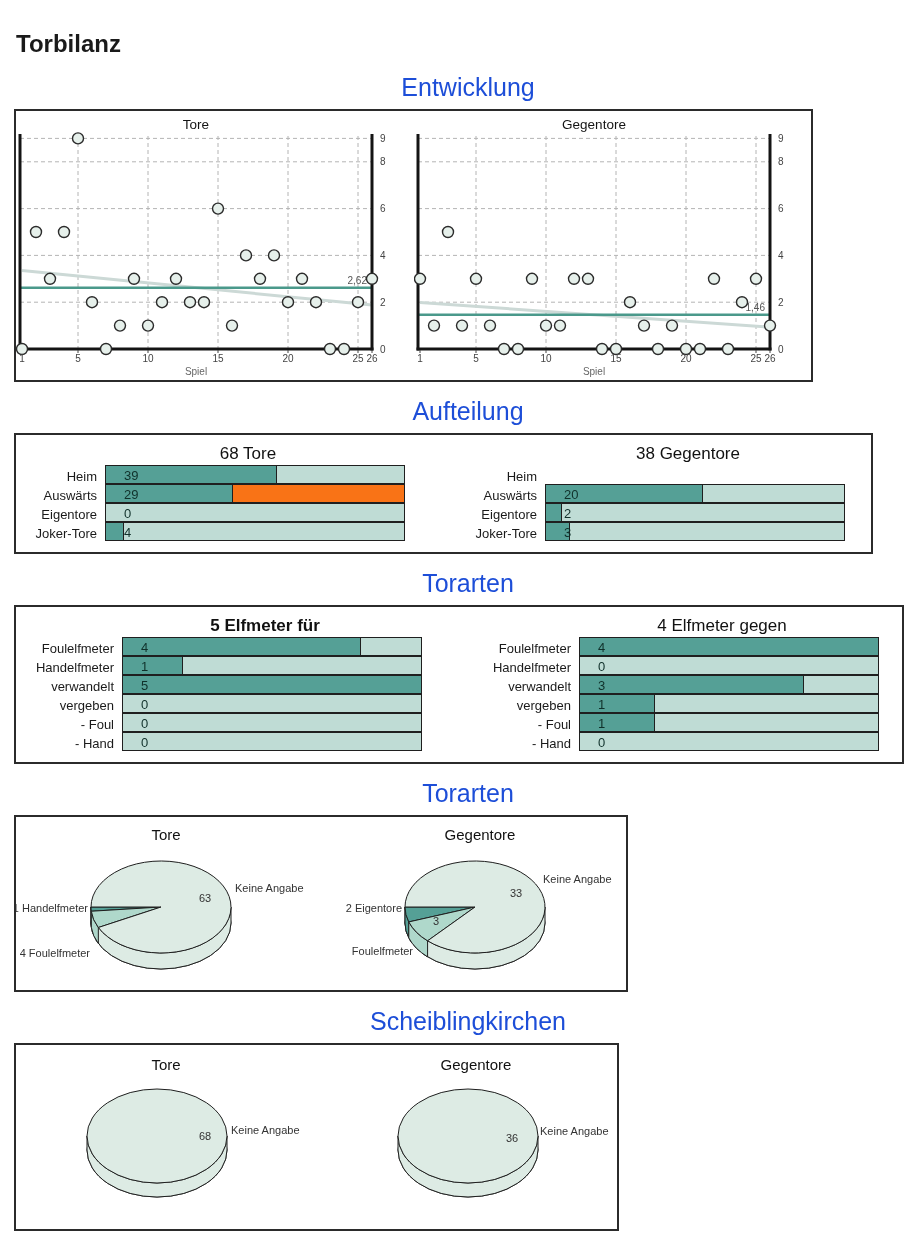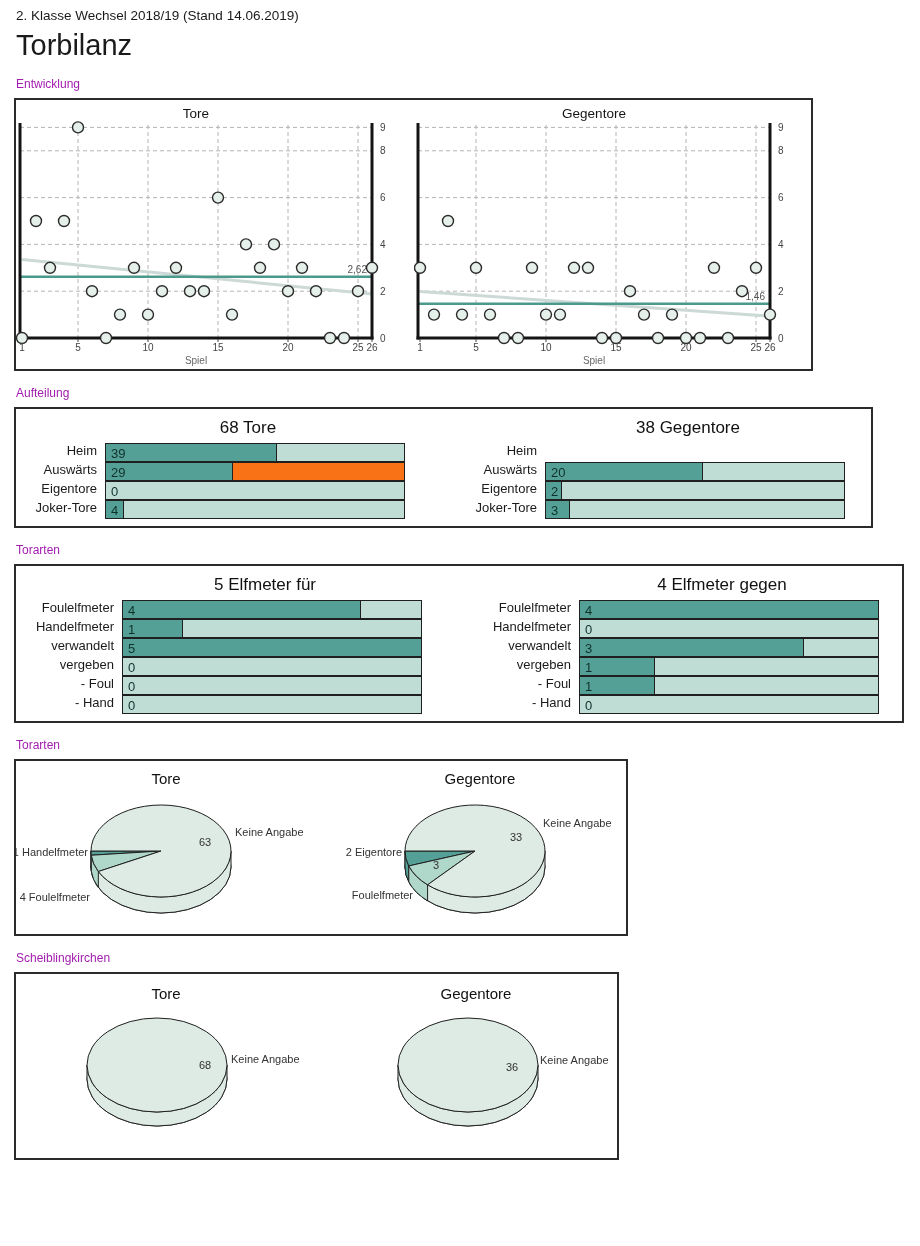--- a/index.html
+++ b/index.html
@@ -1,47 +1,46 @@
 <!DOCTYPE html>
 <html><head>
 <meta charset="utf-8">
 <title>Torbilanz</title>
 <style>
   html,body{margin:0;padding:0;background:#fff;color:#1a1a1a;
     font-family:"Liberation Sans","DejaVu Sans",sans-serif;}
   .page{width:920px;padding:8px 0 4px 14px;box-sizing:border-box;}
   .league{font-size:13.5px;padding-left:2px;}
-  .title{font-size:29px;font-weight:400;margin:6px 0 3px;padding-left:2px;}
+  .title{font-size:24px;font-weight:700;margin:22px 0 3px;padding-left:2px;}
   .team{font-size:13.5px;padding-left:2px;}
-  .section-h{font-size:12px;font-weight:400;margin:15px 0 7px;padding-left:2px;color:#a21caf;}
+  .section-h{font-size:25px;font-weight:400;margin:15px 0 7px;padding-left:2px;color:#1d4ed8;text-align:center;}
   .box{border:2px solid #2b2b2b;background:#fff;box-sizing:content-box;}
   .entwicklung-box{width:795px;height:268px;display:flex;align-items:flex-start;padding:1px 0 0 0;}
   .bars-box{display:flex;padding:8px 0 7px 3px;}
   .aufteilung-box{width:852px;}
   .elfmeter-box{width:883px;}
   .bargroup{flex:none;}
   .bg-title{font-size:17px;text-align:center;width:302px;line-height:21px;margin-bottom:5px;color:#111;}
-  .bar-row{display:flex;align-items:flex-start;height:15px;margin-bottom:4px;}
+  .bar-row{display:flex;align-items:flex-end;height:15px;margin-bottom:4px;}
   .bar-label{text-align:right;padding-right:8px;font-size:13px;white-space:nowrap;flex:none;}
   .bar-track{position:relative;width:298px;height:17px;border:1px solid #1f1f1f;flex:none;}
   .bar-fill{position:absolute;left:0;top:0;bottom:0;border-right:1px solid #1f1f1f;}
-  .bar-value{position:absolute;left:5px;top:50%;transform:translateY(-50%);font-size:13px;color:#10312b;}
+  .bar-value{position:absolute;left:18px;top:50%;transform:translateY(-50%);font-size:13px;color:#10312b;}
   .pies-box{display:flex;}
   .torarten-box{width:610px;height:167px;padding:6px 0 0 0;}
   .mannschaft-box{width:601px;height:176px;padding:8px 0 0 0;}
   .piechart{flex:none;width:300px;}
   .pie-title{font-size:15px;text-align:center;width:300px;line-height:24px;color:#111;}
   svg text{font-family:"Liberation Sans","DejaVu Sans",sans-serif;}
 </style>
 </head>
 <body>
 
 <div class="page">
 
-  <div class="league">2. Klasse Wechsel 2018/19 (Stand 14.06.2019)</div>
   <h1 class="title">Torbilanz</h1>
 
   <div class="section-h">Entwicklung</div>
   <div class="box entwicklung-box">
     <svg width="398" height="266">
         <text x="180" y="17" fill="#141414" font-size="13.5" text-anchor="middle">Tore</text>
         <line x1="4" y1="190.2" x2="356" y2="190.2" stroke="#b4b4b4" stroke-width="1" stroke-dasharray="4 3"></line>
         <line x1="4" y1="143.4" x2="356" y2="143.4" stroke="#b4b4b4" stroke-width="1" stroke-dasharray="4 3"></line>
         <line x1="4" y1="96.60000000000002" x2="356" y2="96.60000000000002" stroke="#b4b4b4" stroke-width="1" stroke-dasharray="4 3"></line>
         <line x1="4" y1="49.80000000000001" x2="356" y2="49.80000000000001" stroke="#b4b4b4" stroke-width="1" stroke-dasharray="4 3"></line>
@@ -230,21 +229,21 @@
             <div class="bar-fill" style="width: calc(7.89474% - 1px); background: rgb(85, 160, 150);"></div>
             <span class="bar-value">3</span>
           </div>
         </div>
       </div>
   </div>
 
   <div class="section-h">Torarten</div>
   <div class="box bars-box elfmeter-box">
     <div class="bargroup">
-        <div class="bg-title" style="margin-left: 95px;">5 Elfmeter für</div>
+        <div class="bg-title" style="margin-left: 95px; font-weight: bold;">5 Elfmeter für</div>
         <div class="bar-row">
           <div class="bar-label" style="width: 95px;">Foulelfmeter</div>
           <div class="bar-track" style="background: rgb(191, 220, 213);">
             <div class="bar-fill" style="width: calc(80% - 1px); background: rgb(85, 160, 150);"></div>
             <span class="bar-value">4</span>
           </div>
         </div>
         <div class="bar-row">
           <div class="bar-label" style="width: 95px;">Handelfmeter</div>
           <div class="bar-track" style="background: rgb(191, 220, 213);">

